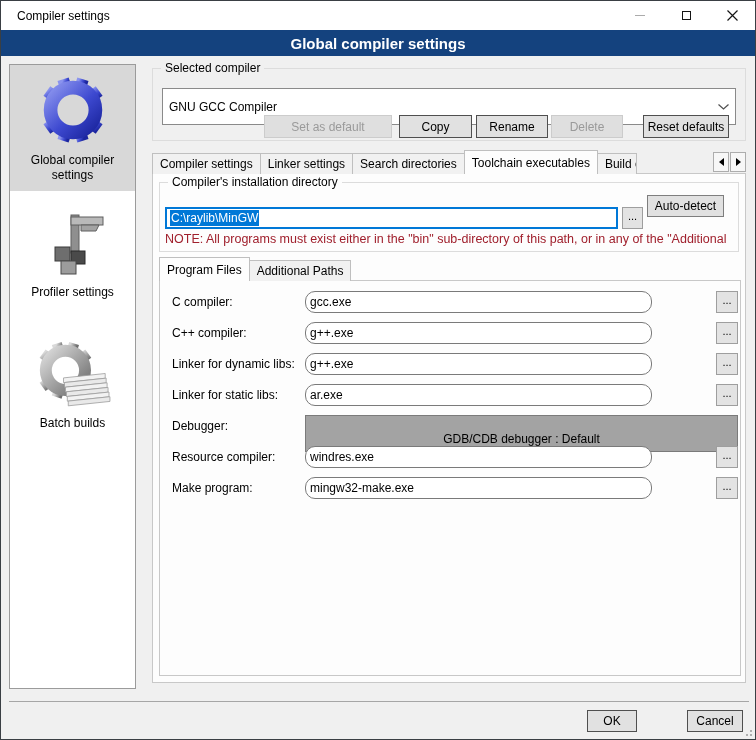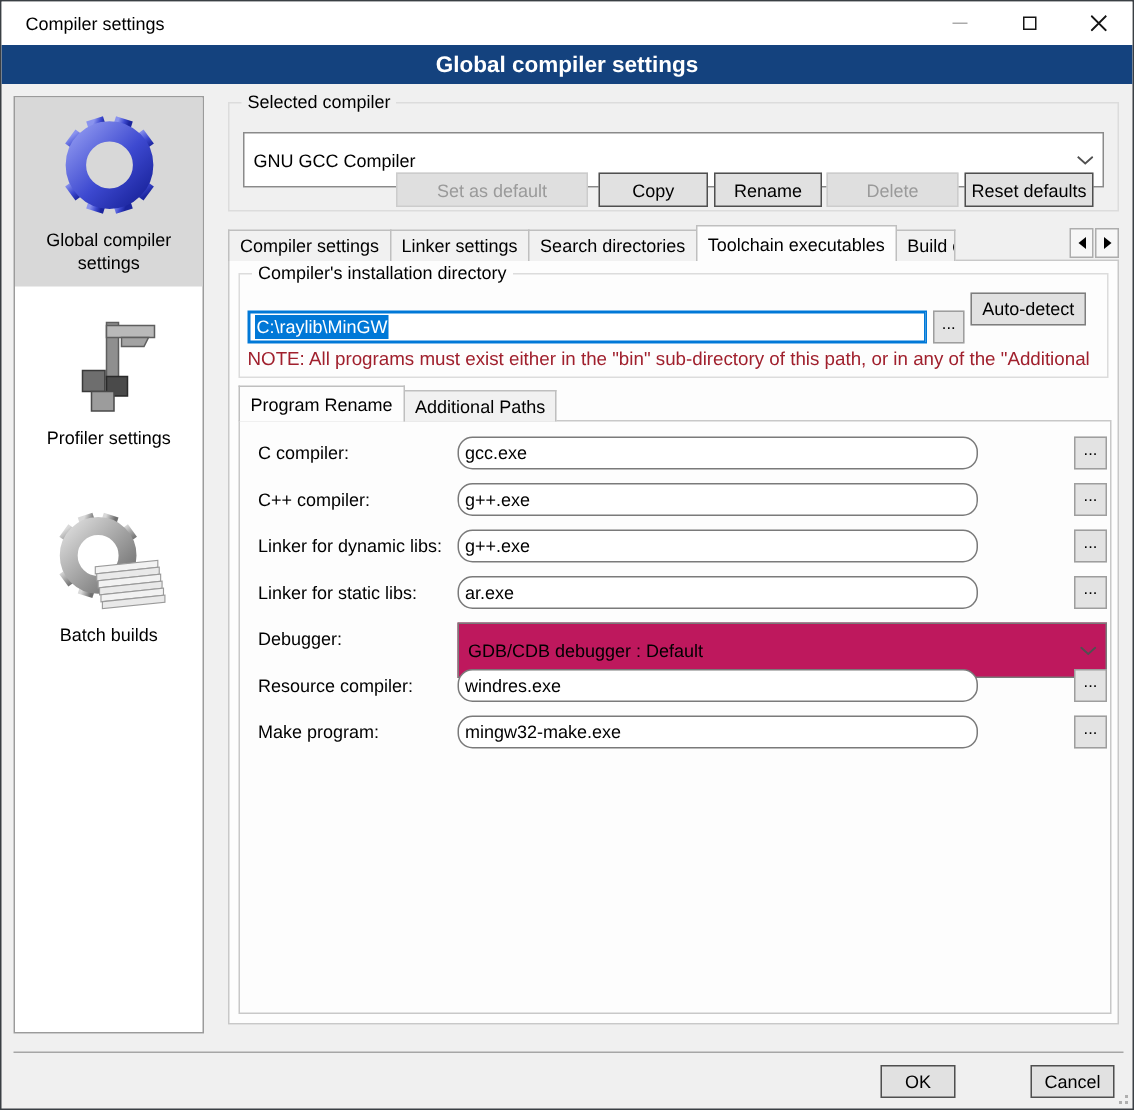--- a/index.html
+++ b/index.html
@@ -31,21 +31,21 @@
   .groupbox { position:absolute; border:1px solid #DCDCDC; }
   .groupbox .legend { position:absolute; top:-8px; left:8px; padding:0 4px; font-size:12px; }
   .g-selected { left:151px; top:67px; width:594px; height:73px; }
   .g-selected .legend { background:#F0F0F0; }
   .g-install { left:158px; top:181px; width:580px; height:70px; }
   .g-install .legend { background:#FDFDFD; }
   
   .combo { background:#FFFFFF; border:1px solid #8A8A8A; height:37px; display:flex; align-items:center; padding:16px 6px; position:absolute; cursor:default; }
   .combo .chev { margin-left:auto; }
   .combo-main { left:9px; top:19px; right:9px; }
-  .combo-gray { background:#be185d; border:1px solid #7A7A7A; }
+  .combo-gray { background:#a3a3a3; border:1px solid #7A7A7A;flex-direction:column; }
   .textbox { background:#FFFFFF; border:1px solid #7A7A7A; height:22px; display:flex; align-items:center; padding:0 4px; position:absolute; white-space:nowrap; overflow:hidden; }
   .textbox.focused { border:1px solid #0078D7; box-shadow:0 0 0 1px #0078D7 inset; }
   .sel-text { background:#0078D7; color:#FFFFFF; padding:1px 1px; }
   
   .btn { position:absolute; height:23px; background:#E1E1E1; border:1px solid #4F4F4F; display:flex; align-items:center; justify-content:center; font-size:12px; cursor:default; }
   .btn.disabled { background:#DFDFDF; border:1px solid #CCCCCC; color:#9A9A9A; }
   .btn.small { height:22px; }
   .browse-btn { position:absolute; width:22px; height:22px; background:#E3E3E3; border:1px solid #9E9E9E; display:flex; align-items:center; justify-content:center; font-size:11px; line-height:8px; padding-bottom:5px; cursor:default; }
   
   .tabrow { position:absolute; left:151px; top:149px; height:24px; display:flex; align-items:flex-end; z-index:3; }
@@ -180,21 +180,21 @@
     </div>
     <div class="btn disabled" style="left:111px; top:46px; width:128px;">
         <span>Set as default</span>
       </div>
     <div class="btn" style="left:246px; top:46px; width:73px;">
         <span>Copy</span>
       </div>
     <div class="btn" style="left:323px; top:46px; width:72px;">
         <span>Rename</span>
       </div>
-    <div class="btn disabled" style="left:398px; top:46px; width:88px;">
+    <div class="btn disabled" style="left:398px; top:46px; width:72px;">
         <span>Delete</span>
       </div>
     <div class="btn" style="left:490px; top:46px; width:86px;">
         <span>Reset defaults</span>
       </div>
   </div>
 
   <div class="tabrow">
     <div class="tab">
         <span>Compiler settings</span>
@@ -230,21 +230,21 @@
         <span>...</span>
       </div>
     <div class="btn small" style="left:487px; top:12px; width:77px; border-color:#7E7E7E;">
         <span>Auto-detect</span>
       </div>
     <div class="note">NOTE: All programs must exist either in the "bin" sub-directory of this path, or in any of the "Additional</div>
   </div>
 
   <div class="subtabrow">
     <div class="tab active">
-        <span>Program Rename</span>
+        <span>Program Files</span>
       </div>
     <div class="tab">
         <span>Additional Paths</span>
       </div>
   </div>
 
   <div class="subpage">
 
     <div class="tc-row" style="top:10px;">
       <span class="tc-label">C compiler:</span>

